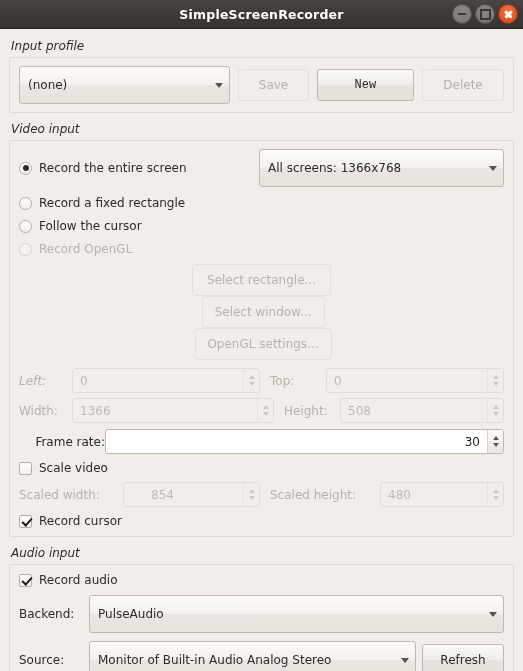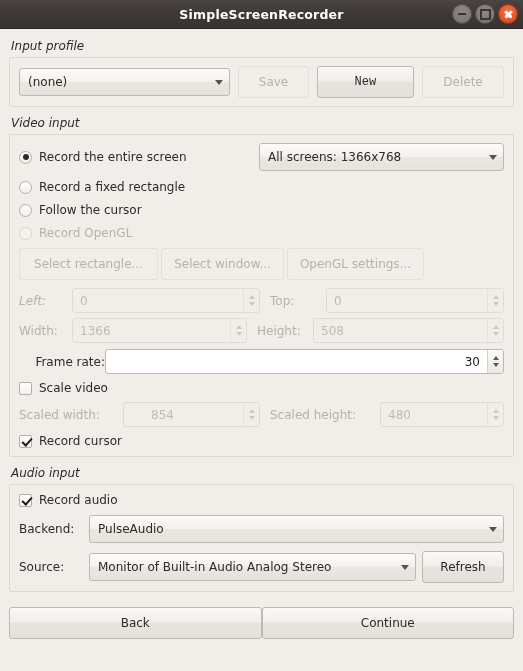--- a/index.html
+++ b/index.html
@@ -116,21 +116,21 @@
     cursor: default;
     box-sizing: border-box;
   }
   .btn.disabled {
     border: 1px solid #e3dfd9;
     background: #f1eeea;
     color: #b6b1ab;
   }
 
   .combo {
-    height: 28px;
+    height: 38px;
     border: 1px solid #bdb8b2;
     border-radius: 3px;
     background: linear-gradient(to bottom, #fdfcfb 0%, #f3f0ec 50%, #eae6e1 51%, #e6e2dc 100%);
     display: flex;
     align-items: center;
     padding: 0 6px 0 8px;
     box-sizing: border-box;
     cursor: default;
     font-size: 12px;
     color: #2b2b2b;
@@ -313,21 +313,21 @@
       </div>
     </div>
 
     <div class="row" style="margin-bottom:8px;">
       <div class="opt">
         <span class="radio disabled"></span>
         <span class="label disabled">Record OpenGL</span>
       </div>
     </div>
 
-    <div class="row" style="margin-bottom:8px;">
+    <div class="row" style="margin-bottom:8px;flex-direction:column;">
       <div class="btn disabled" style="width:139px;">Select rectangle...</div>
       <div class="btn disabled" style="width:123px;margin-left:3px;">Select window...</div>
       <div class="btn disabled" style="width:137px;margin-left:3px;">OpenGL settings...</div>
     </div>
 
     <div class="row" style="margin-bottom:5px;">
       <span class="label disabled" style="width:53px;font-style:italic;">Left:</span>
       <div class="field disabled" style="width:188px;">
         <span class="val">0</span>
         <span class="spin">
@@ -340,21 +340,21 @@
         <span class="val">0</span>
         <span class="spin">
           <span class="spin-up"></span>
           <span class="spin-dn"></span>
         </span>
       </div>
     </div>
 
     <div class="row" style="margin-bottom:6px;">
       <span class="label disabled" style="width:53px;">Width:</span>
-      <div class="field disabled" style="width:175px;">
+      <div class="field disabled" style="width:202px;">
         <span class="val">1366</span>
         <span class="spin">
           <span class="spin-up"></span>
           <span class="spin-dn"></span>
         </span>
       </div>
       <span class="label disabled" style="width:56px;padding-left:10px;">Height:</span>
       <div class="field disabled" style="flex:1;">
         <span class="val">508</span>
         <span class="spin">

